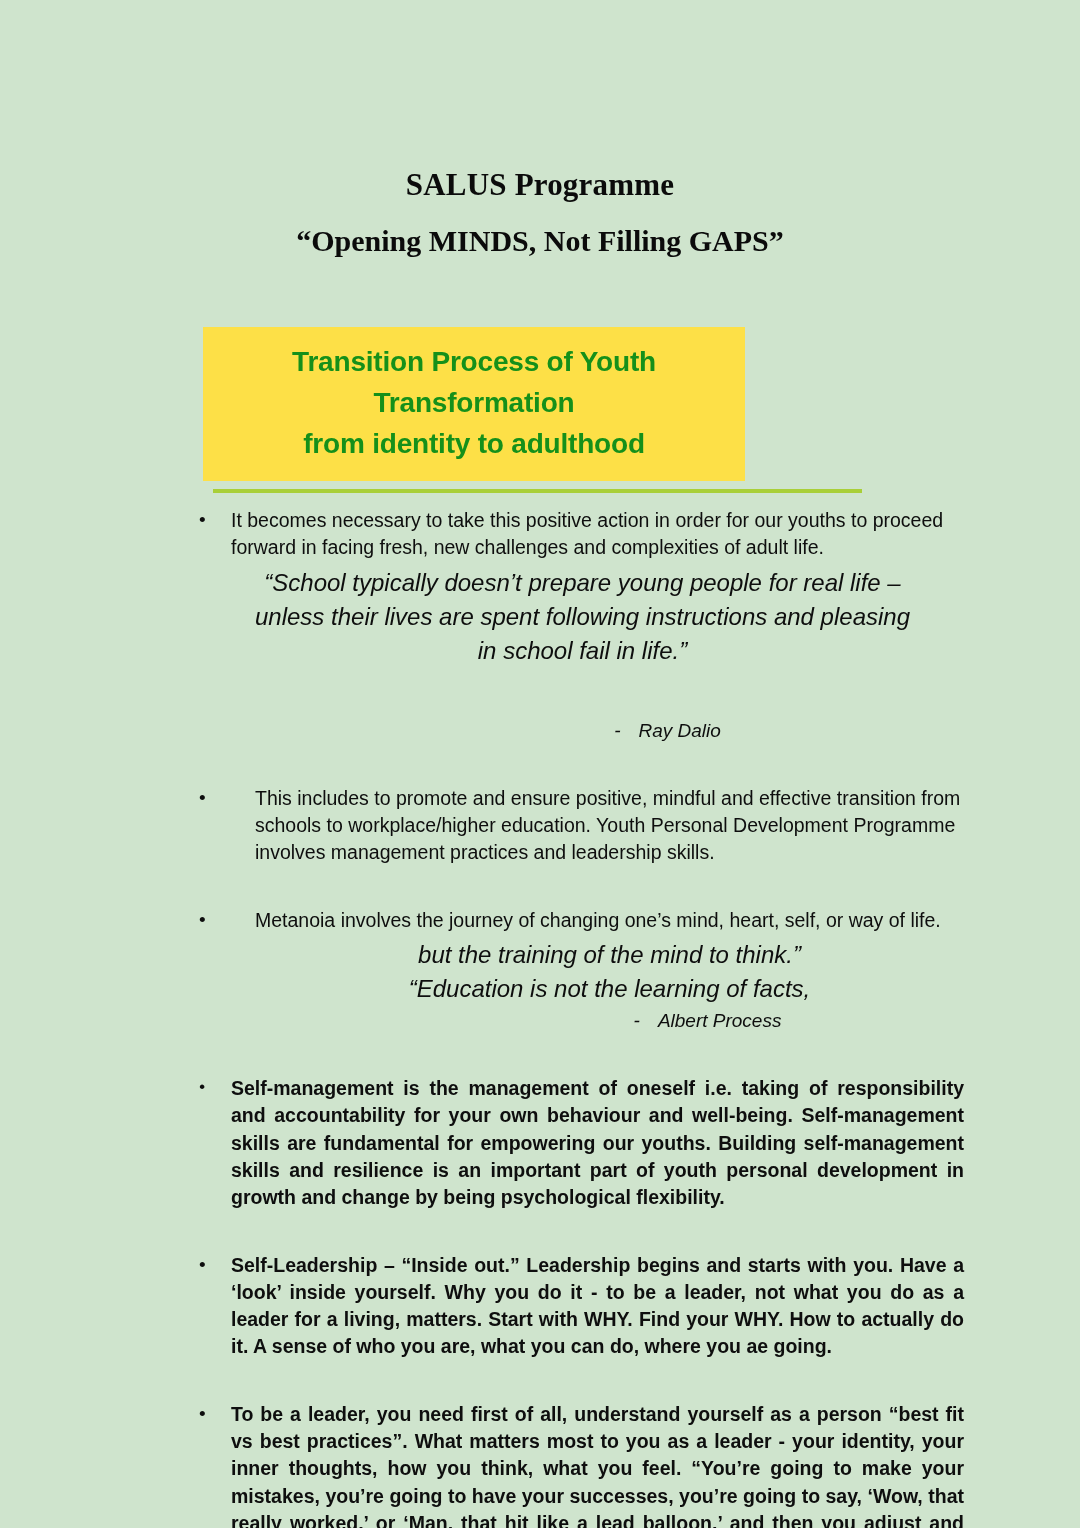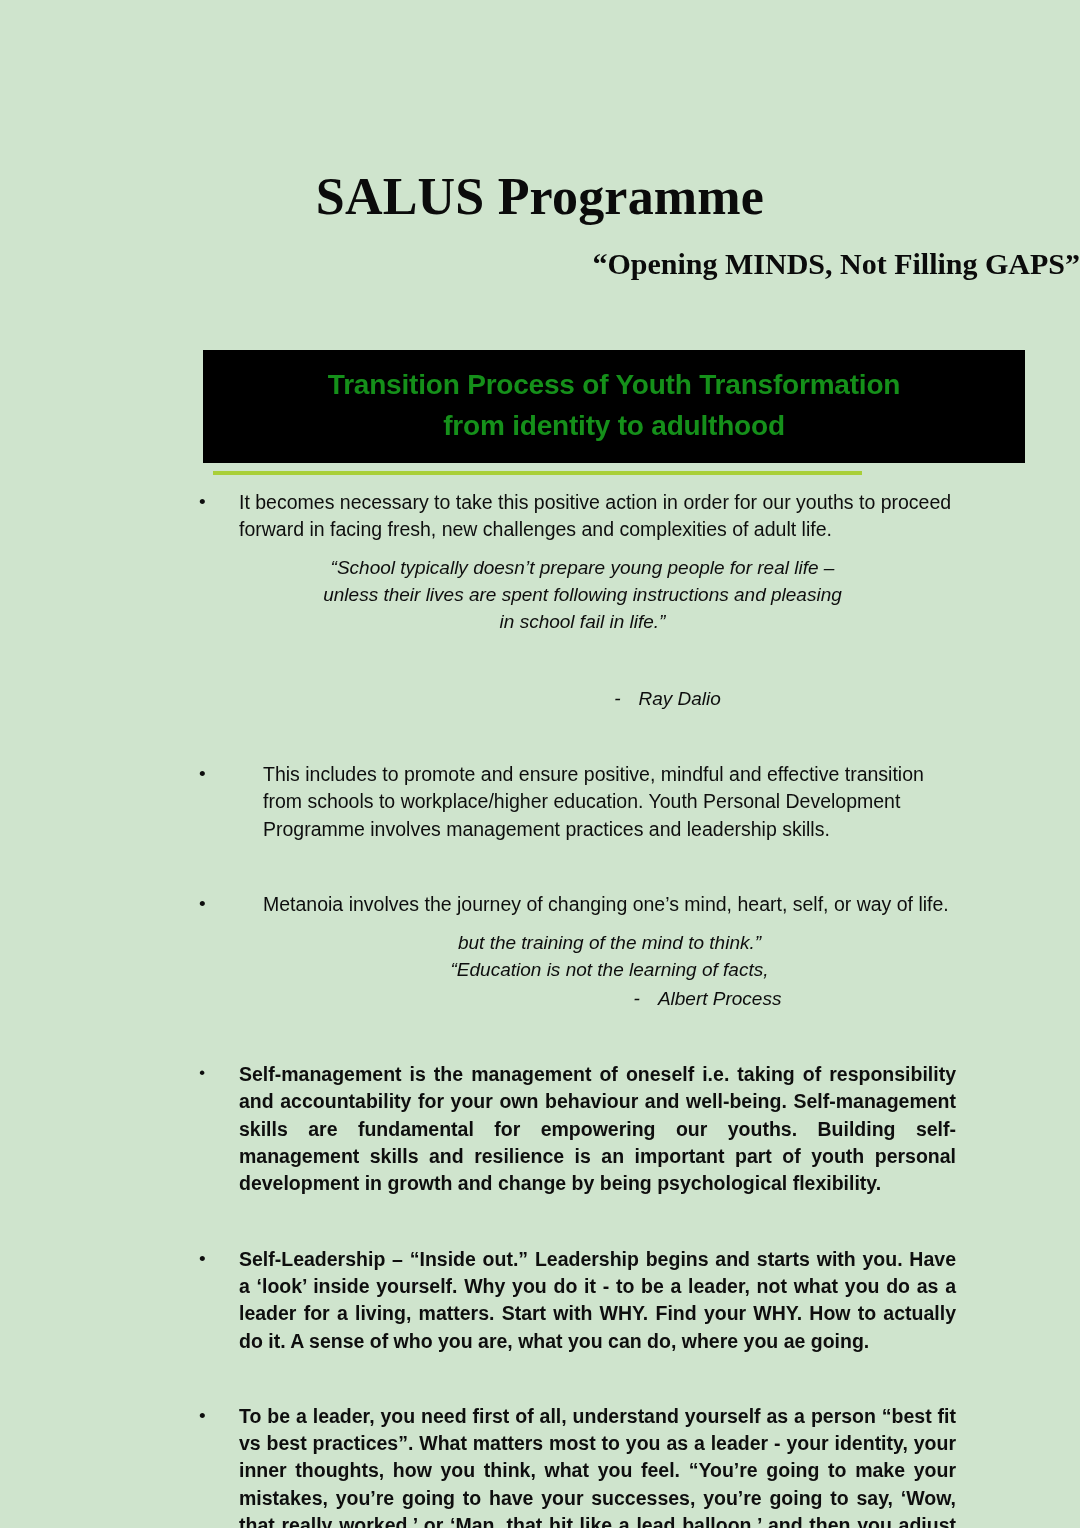--- a/index.html
+++ b/index.html
@@ -22,46 +22,45 @@
   }
 
   
   .title-block {
     padding-top: 168px;
     text-align: center;
   }
   .doc-title {
     font-family: "Liberation Serif", serif;
     font-weight: bold;
-    font-size: 52px;
+    font-size: 31px;
     letter-spacing: 0.2px;
     color: #0b0b0b;
     margin: 0;
     line-height: 1.1;
   }
   .doc-subtitle {
     font-family: "Liberation Serif", serif;
     font-weight: bold;
     font-size: 30px;
     color: #0b0b0b;
     margin: 0;
     padding-top: 22px;
     line-height: 1.15;
-    text-align: right;
   }
 
   
   .banner-wrap {
     margin-top: 68px;
     padding-left: 203px;
   }
   .banner {
-    width: 822px;
+    width: 542px;
     box-sizing: border-box;
-    background: #000000;
+    background: #fde047;
     padding: 14px 18px 16px 18px;
     text-align: center;
   }
   .banner-line {
     font-family: "Liberation Sans", sans-serif;
     font-weight: bold;
     font-size: 28px;
     color: #15901a;
     line-height: 1.48;
     letter-spacing: -0.2px;
@@ -94,35 +93,35 @@
     left: 0;
     top: 0;
     font-size: 19px;
     line-height: 1.40;
   }
   .item .bullet-italic {
     font-style: italic;
     font-size: 17px;
   }
   .para {
-    margin: 12px;
+    margin: 4px;
   }
   .para.justify {
     text-align: justify;
     text-align-last: left;
     font-weight: bold;
   }
   .indent-1 {
     padding-left: 24px;
   }
 
   
   .quote {
     font-style: italic;
-    font-size: 19px;
+    font-size: 24px;
     line-height: 1.42;
     margin: 0;
   }
   .quote-center {
     text-align: center;
   }
   .quote-block-1 {
     padding-right: 30px;
     margin-top: 2px;
   }

